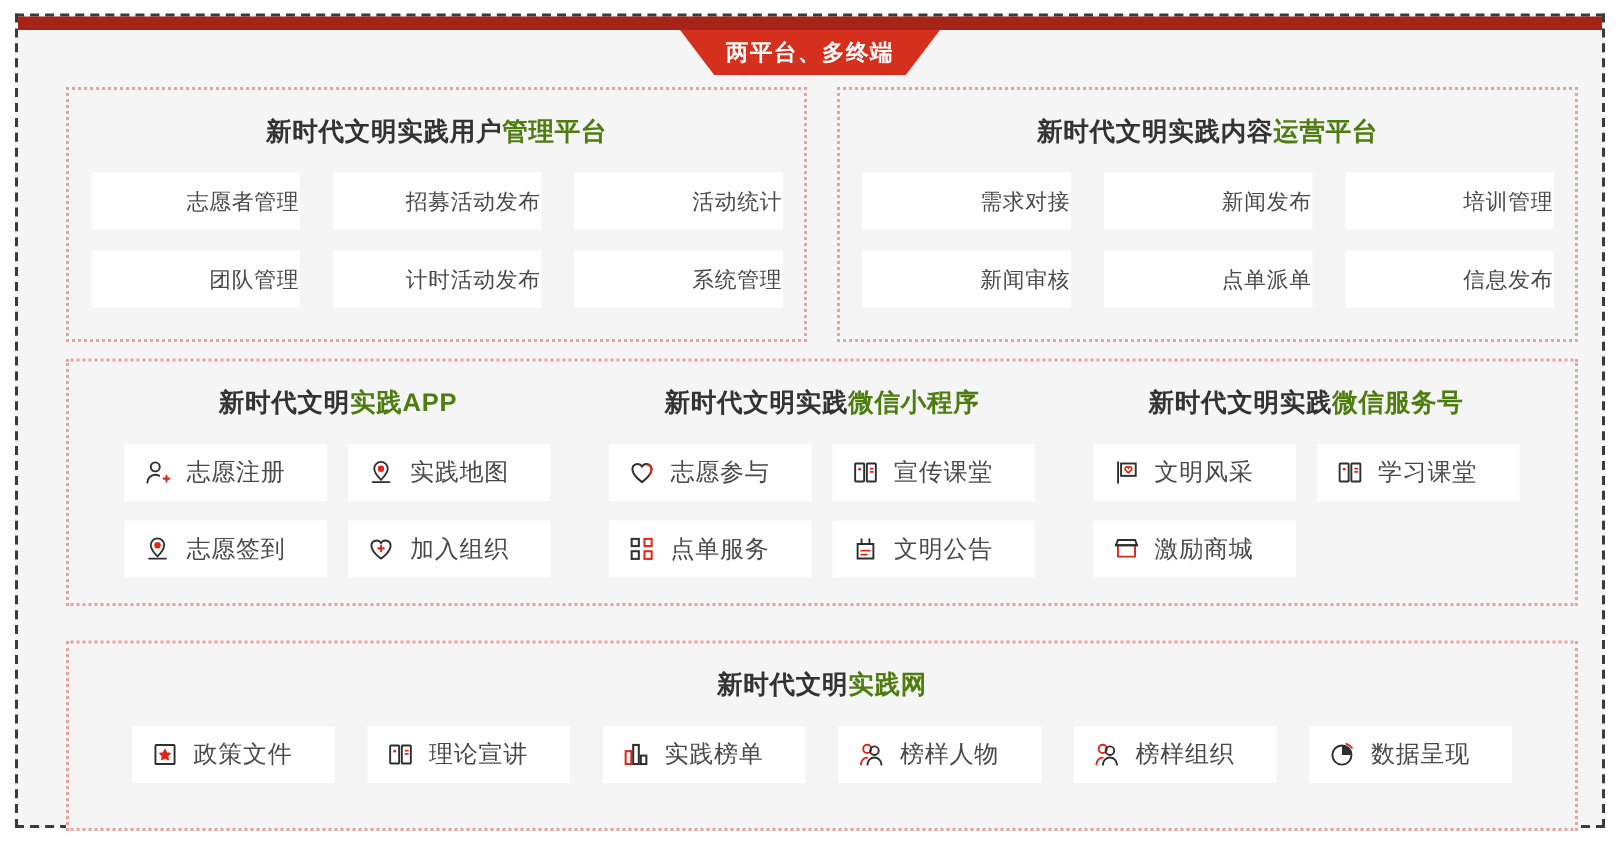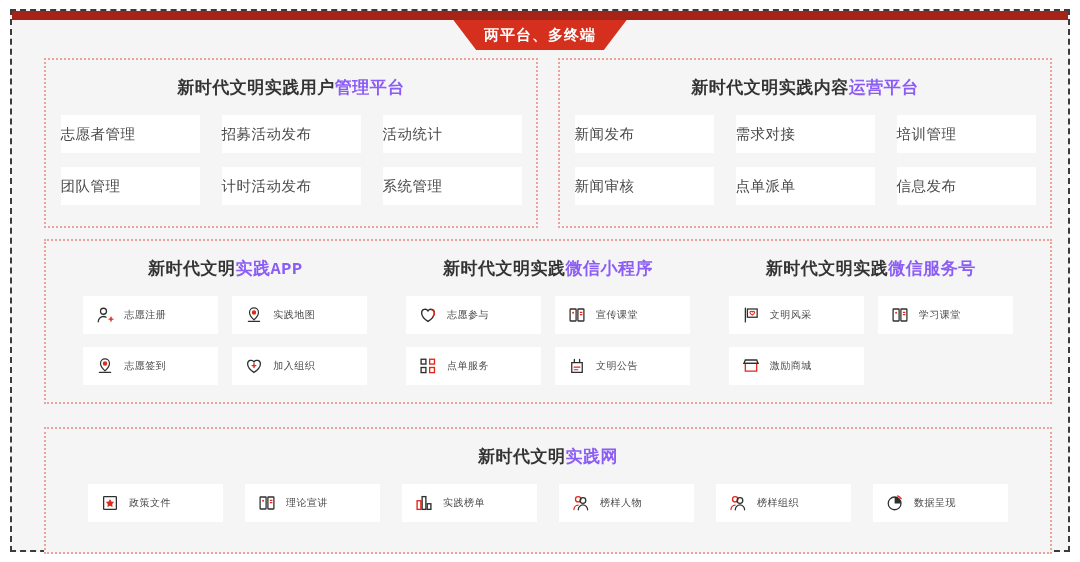--- a/index.html
+++ b/index.html
@@ -66,37 +66,37 @@
 
   .panel-title {
     text-align: center;
     font-size: 17px;
     font-weight: bold;
     color: #333333;
     margin-top: 16px;
     letter-spacing: 0.5px;
     white-space: nowrap;
   }
-  .panel-title .hl { color: #8b5cf6; font-family: Liberation Mono, monospace; }
+  .panel-title .hl { color: #4d7c0f; }
 
   
   .tile-grid {
     display: grid;
     justify-content: center;
     gap: 14px 22px;
     margin-top: 16px;
   }
   .g3 { grid-template-columns: repeat(3, 139px); }
 
   .tile {
     background: #ffffff;
     height: 38px;
     display: flex;
     align-items: center;
-    justify-content: flex-start;
+    justify-content: flex-end;
     font-size: 14.5px;
     color: #4a4a4a;
     letter-spacing: 0.5px;
     white-space: nowrap;
   }
 
   
   .cols3 {
     display: flex;
     justify-content: space-between;
@@ -111,21 +111,21 @@
     align-items: center;
   }
   .col .tile-grid { grid-template-columns: repeat(2, 135px); gap: 13px 14px; }
 
   .tile.ico {
     justify-content: flex-start;
     padding-left: 13px;
     gap: 10px;
     box-sizing: border-box;
   }
-  .tile.ico .lbl { font-size: 10px; }
+  .tile.ico .lbl { font-size: 16px; }
 
   
   .g6 { grid-template-columns: repeat(6, 135px); gap: 0 22px; text-align: right; }
 
   svg { display: block; }
   .spacer { visibility: hidden; }
 </style>
 </head>
 <body>
 
@@ -161,24 +161,24 @@
         </div>
     </div>
   </div>
 
   <div class="panel p-content">
     <div class="panel-title">
       <span>新时代文明实践内容</span><span class="hl">运营平台</span>
     </div>
     <div class="tile-grid g3">
       <div class="tile">
+          <span>需求对接</span>
+        </div>
+      <div class="tile">
           <span>新闻发布</span>
-        </div>
-      <div class="tile">
-          <span>需求对接</span>
         </div>
       <div class="tile">
           <span>培训管理</span>
         </div>
       <div class="tile">
           <span>新闻审核</span>
         </div>
       <div class="tile">
           <span>点单派单</span>
         </div>

